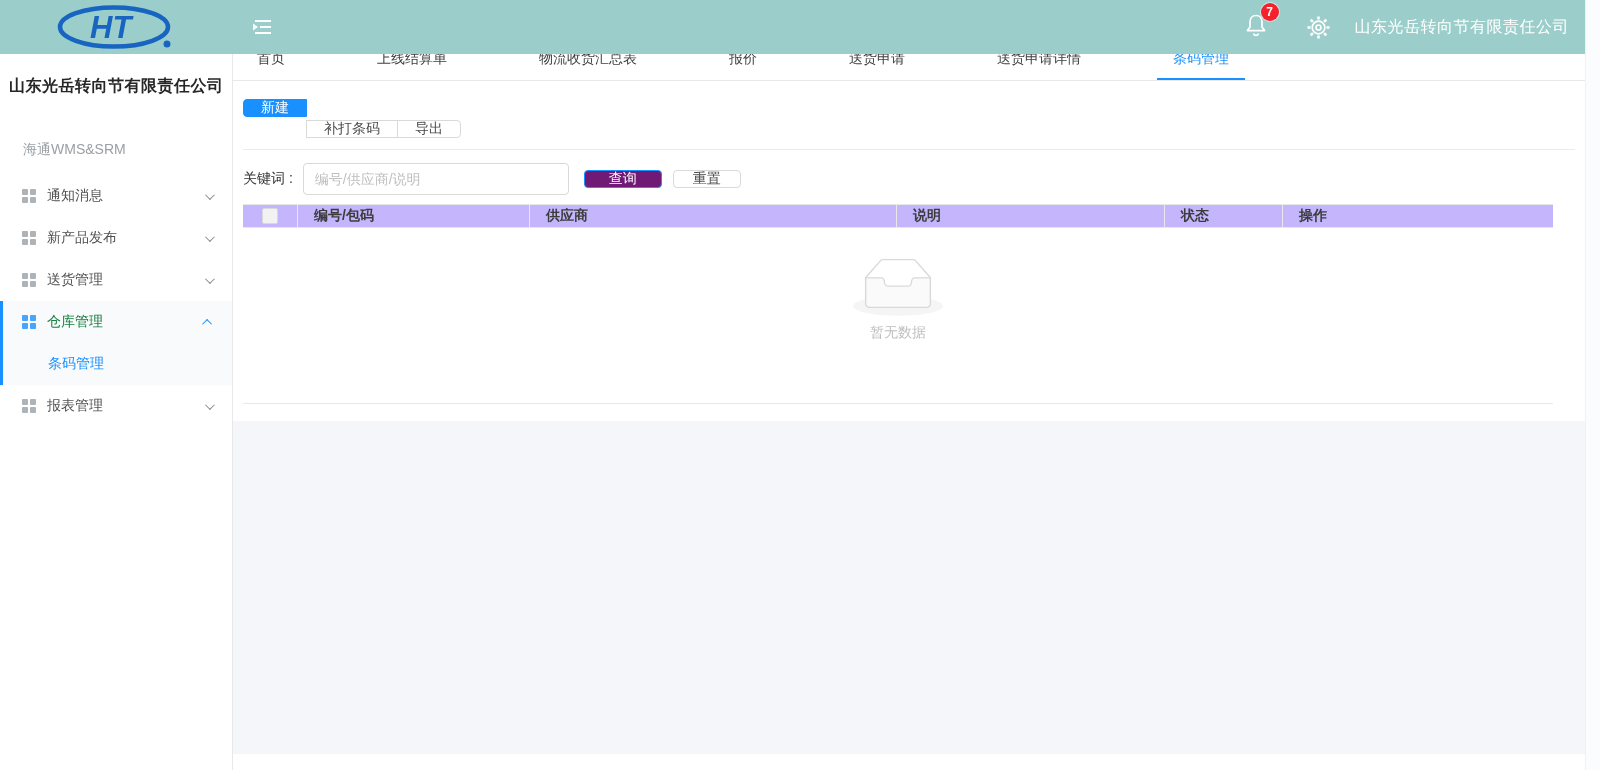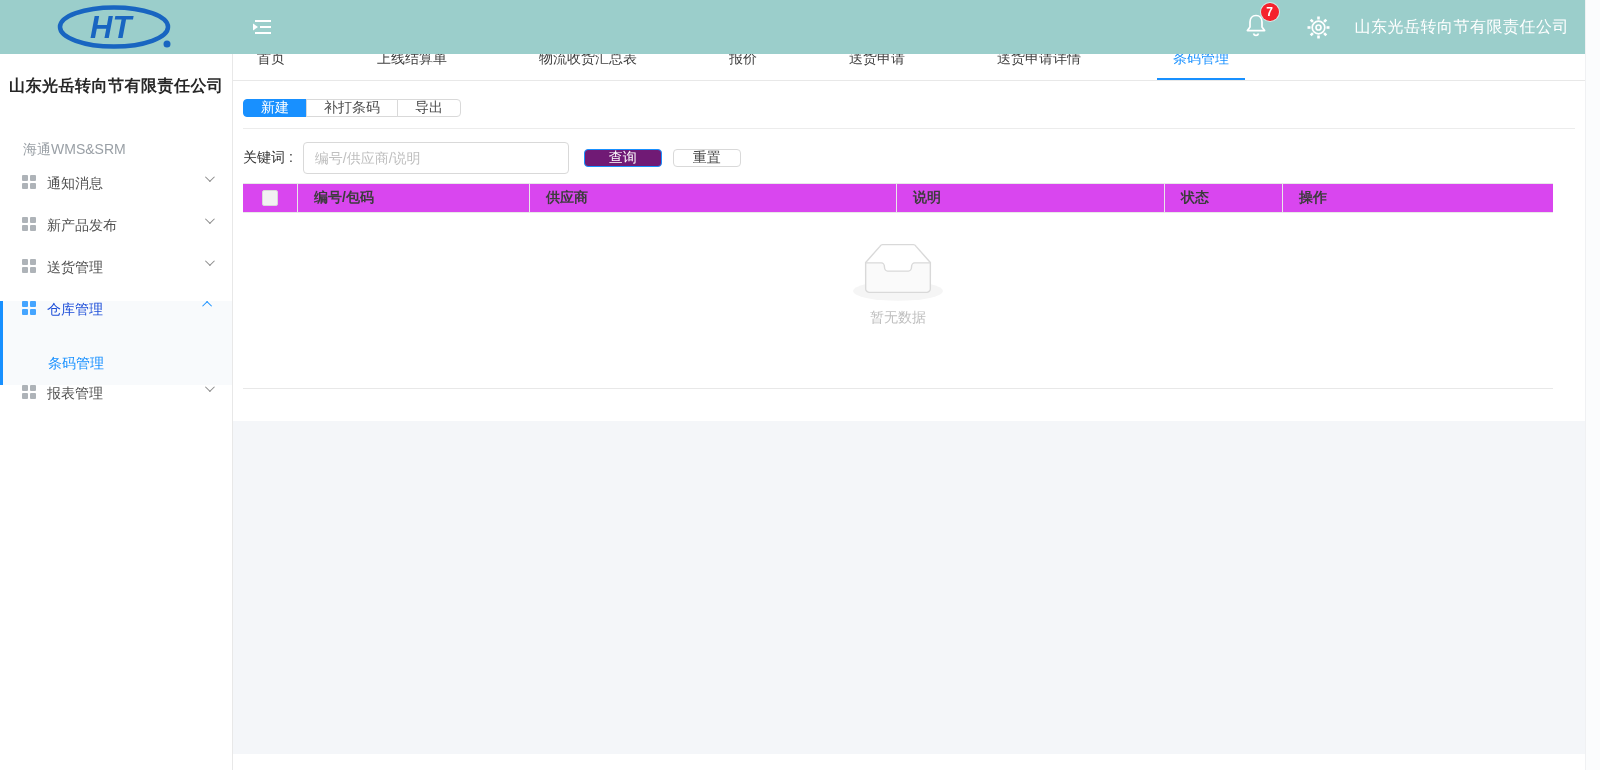--- a/index.html
+++ b/index.html
@@ -25,32 +25,32 @@
   .scroll-strip { position:absolute; right:0; top:0; width:15px; height:770px;
                   background:#fbfcfd; border-left:1px solid #f0f1f3; z-index:40; }
 
   
   .sidebar { position:absolute; left:0; top:54px; width:233px; height:716px;
              background:#fff; border-right:1px solid #e8e8e8; z-index:20; }
   .side-company { padding:22px 8px 0 9px; font-size:16px; font-weight:bold;
                   color:#262626; letter-spacing:.5px; white-space:nowrap; }
   .side-system { margin:44px 0 0 23px; font-size:14px; color:#9aa0a6; }
   .menu { margin-top:16px; }
-  .menu-item { height:42px; display:flex; align-items:flex-start; padding:0 20px 0 22px;
+  .menu-item { height:42px; display:flex; align-items:center; padding:0 20px 0 22px;
                font-size:14px; color:#515151; cursor:pointer; }
   .menu-item .label { margin-left:11px; }
   .grid-icon { width:14px; height:14px; display:grid;
                grid-template-columns:1fr 1fr; grid-template-rows:1fr 1fr; gap:2px; flex:none; }
   .grid-icon i { background:#9aa0a6; border-radius:1px; opacity:.8; }
   .chev { margin-left:auto; width:7px; height:7px; border-right:1.5px solid #8c8c8c;
           border-bottom:1.5px solid #8c8c8c; transform:rotate(45deg) translateY(-2px); }
   .chev.up { transform:rotate(-135deg) translateY(-2px); }
   .menu-group-active { background:#f8fafc; border-left:3px solid #1890ff; }
   .menu-group-active .menu-item { padding-left:19px; }
-  .menu-item.active { color:#1d4ed8; }
+  .menu-item.active { color:#15803d; }
   .menu-item.active .grid-icon i { background:#1890ff; }
   .menu-item.active .chev { border-color:#1890ff; }
   .submenu-item { height:42px; display:flex; align-items:center; padding-left:45px;
                   font-size:14px; color:#1890ff; cursor:pointer; }
 
   
   .main { position:absolute; left:233px; top:38px; width:1352px; height:716px;
           background:#f4f6f9; }
   .tabbar { height:43px; background:#fff; border-bottom:1px solid #e8e8e8;
             padding-left:8px; display:flex; }
@@ -61,35 +61,35 @@
   .card { background:#fff; height:340px; padding:0 10px; }
 
   .toolbar-row { padding-top:17px; padding-bottom:11px; border-bottom:1px solid #ececec; }
   .btn-group { display:inline-flex; }
   .btn { height:18px; padding:0 17px; font-size:14px; display:inline-flex;
          align-items:center; justify-content:center; cursor:pointer;
          background:#fff; border:1px solid #d9d9d9; color:#4a4a4a; }
   .btn.primary { background:#1890ff; border-color:#1890ff; color:#fff; }
   .btn-group .btn:first-child { border-radius:4px 0 0 4px; }
   .btn-group .btn:last-child { border-radius:0 4px 4px 0; }
-  .btn-group .btn + .btn { margin-left:-1px; }
+  .btn-group .btn + .btn { margin-left:-1px;margin-top:21px; }
 
   .search-row { margin-top:13px; display:flex; align-items:center; }
   .search-label { font-size:14px; color:#333; margin-right:10px; white-space:nowrap; }
   .search-input { width:266px; height:32px; border:1px solid #d9d9d9; border-radius:4px;
                   padding:0 11px; font-size:14px; color:#333; outline:none;
                   font-family:"Liberation Sans","DejaVu Sans",sans-serif; }
   .search-input::placeholder { color:#bfbfbf; }
   .btn.query { margin-left:15px; border-radius:4px; background:#701a75;
                border-color:#1890ff; color:#fff; width:78px; }
   .btn.reset { margin-left:11px; border-radius:4px; width:68px; }
 
   .table-wrap { margin-top:9px; margin-right:22px; }
-  .thead { display:flex; background:#d946ef; border-top:1px solid #e8e8e8;
-           border-bottom:1px solid #e8e8e8; height:30px; }
+  .thead { display:flex; background:#c4b5fd; border-top:1px solid #e8e8e8;
+           border-bottom:1px solid #e8e8e8; height:24px; }
   .th { display:flex; align-items:center; padding-left:16px; font-size:14px;
         font-weight:bold; color:#3c3c3c; border-right:1px solid #e8e8e8; }
   .th:last-child { border-right:none; }
   .th.c0 { width:55px; justify-content:center; padding-left:0; }
   .th.c1 { width:232px; }
   .th.c2 { width:367px; }
   .th.c3 { width:268px; }
   .th.c4 { width:118px; }
   .th.c5 { flex:1; }
   .checkbox { width:16px; height:16px; border:1px solid #d9d9d9; border-radius:2px;

